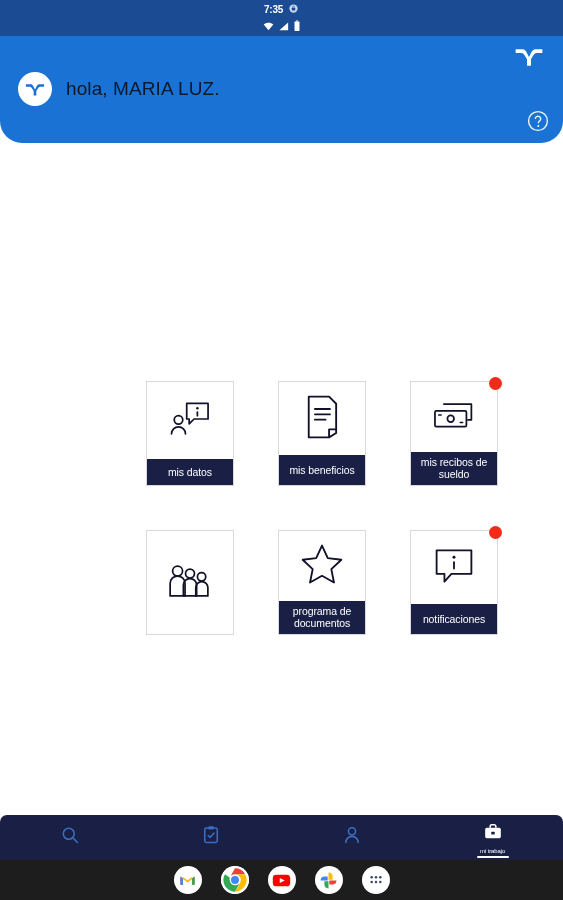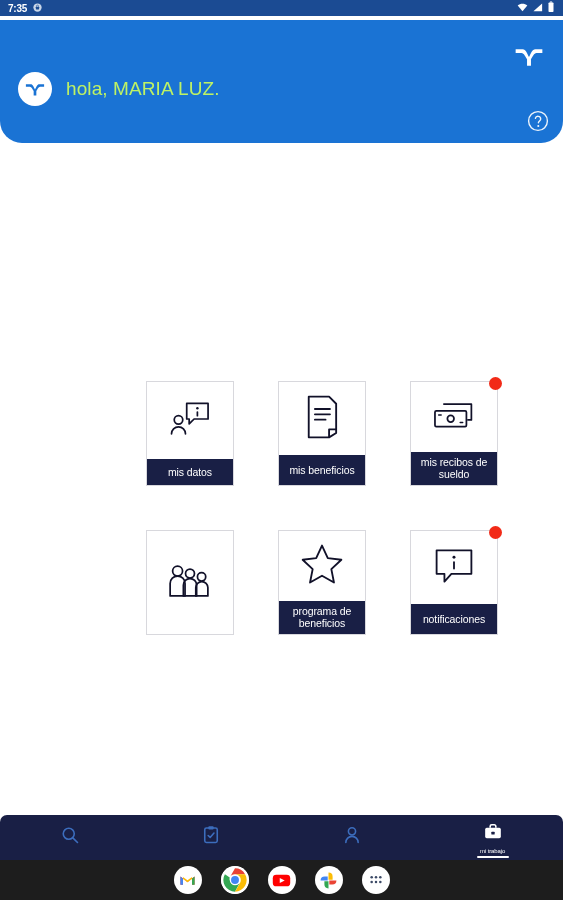--- a/index.html
+++ b/index.html
@@ -13,28 +13,29 @@
     font-family: "Liberation Sans", sans-serif;
     overflow: hidden;
     position: relative;
   }
 
   
   .status-bar {
     position: absolute;
     top: 0; left: 0;
     width: 563px;
-    height: 16px;
+    height: 36px;
     background: #1b4b93;
     display: flex;
     align-items: center;
     justify-content: space-between;
     padding: 0 8px;
     box-sizing: border-box;
     z-index: 30;
+    flex-direction: column;
   }
   .status-left {
     display: flex;
     align-items: center;
     gap: 5px;
   }
   .status-time {
     color: #ffffff;
     font-size: 10px;
     font-weight: bold;
@@ -76,21 +77,21 @@
   .avatar {
     width: 34px;
     height: 34px;
     border-radius: 50%;
     background: #ffffff;
     display: flex;
     align-items: center;
     justify-content: center;
   }
   .greeting-text {
-    color: #bef264;
+    color: #0f172a;
     font-size: 19px;
     font-weight: 400;
     letter-spacing: 0.1px;
   }
   .help-btn {
     position: absolute;
     right: 13px;
     bottom: 10px;
     width: 24px;
     height: 24px;
@@ -344,21 +345,21 @@
   </div>
 
   <div class="tile">
     <div class="tile-icon-area">
       <span>
         <svg width="46" height="44" viewBox="0 0 52 50">
           <path d="M26 4 L32.6 18.4 L48 20.2 L36.6 30.8 L39.6 46 L26 38.4 L12.4 46 L15.4 30.8 L4 20.2 L19.4 18.4 Z" fill="none" stroke="#111129" stroke-width="2.1" stroke-linejoin="round"></path>
         </svg>
       </span>
     </div>
-    <div class="tile-label two-line">programa de beneficios</div>
+    <div class="tile-label two-line">programa de documentos</div>
   </div>
 
   <div class="tile">
     <span class="badge-dot"></span>
     <div class="tile-icon-area">
       <span>
         <svg width="44" height="40" viewBox="0 0 50 46">
           <path d="M5 5 L45 5 L45 32 L22 32 L14 41 L14 32 L5 32 Z" fill="none" stroke="#111129" stroke-width="2.1" stroke-linejoin="round"></path>
           <circle cx="25" cy="13" r="1.7" fill="#111129"></circle>
           <path d="M25 18.5 L25 26" stroke="#111129" stroke-width="2.1" stroke-linecap="round"></path>

